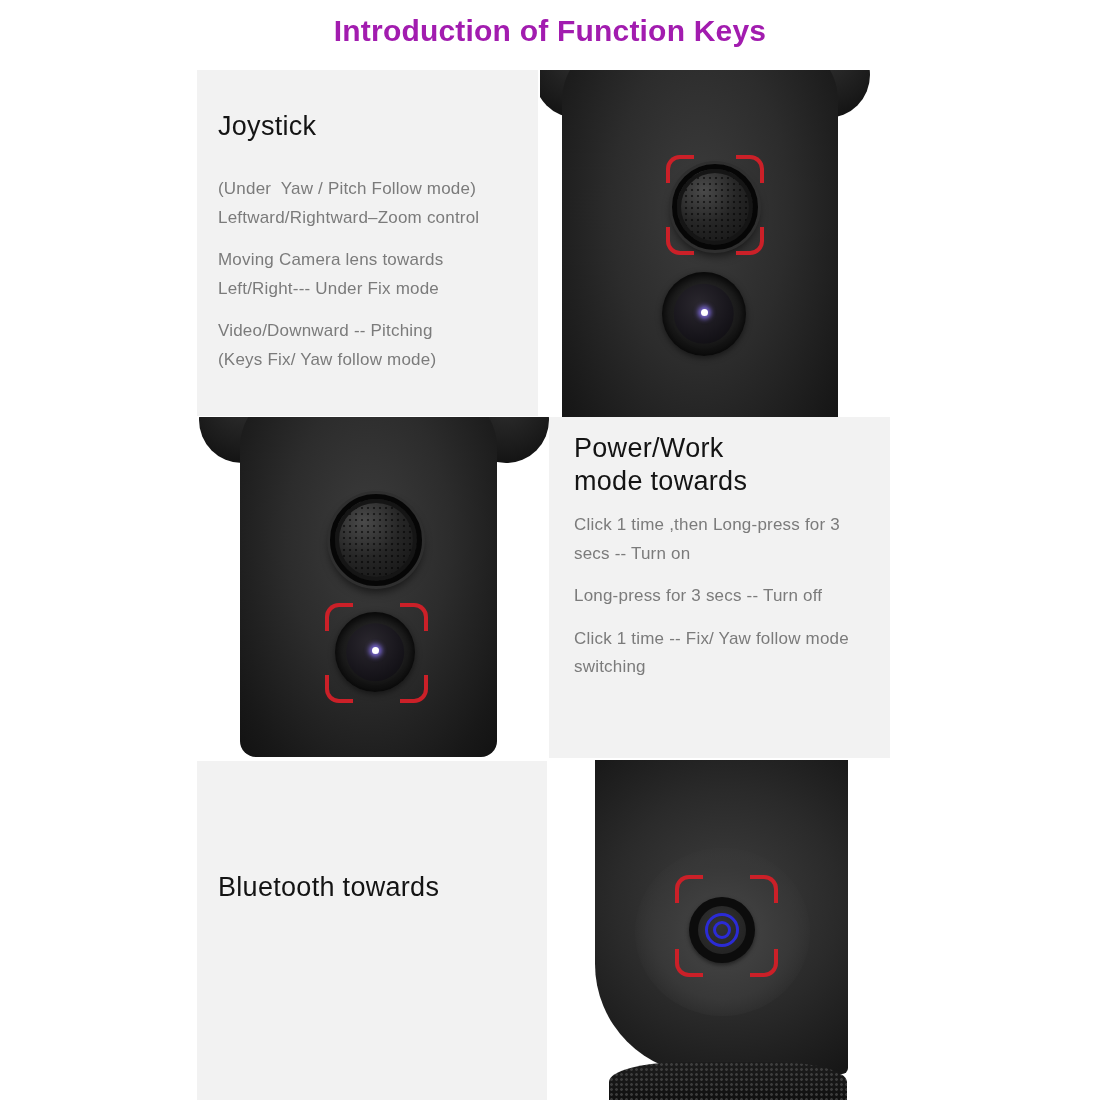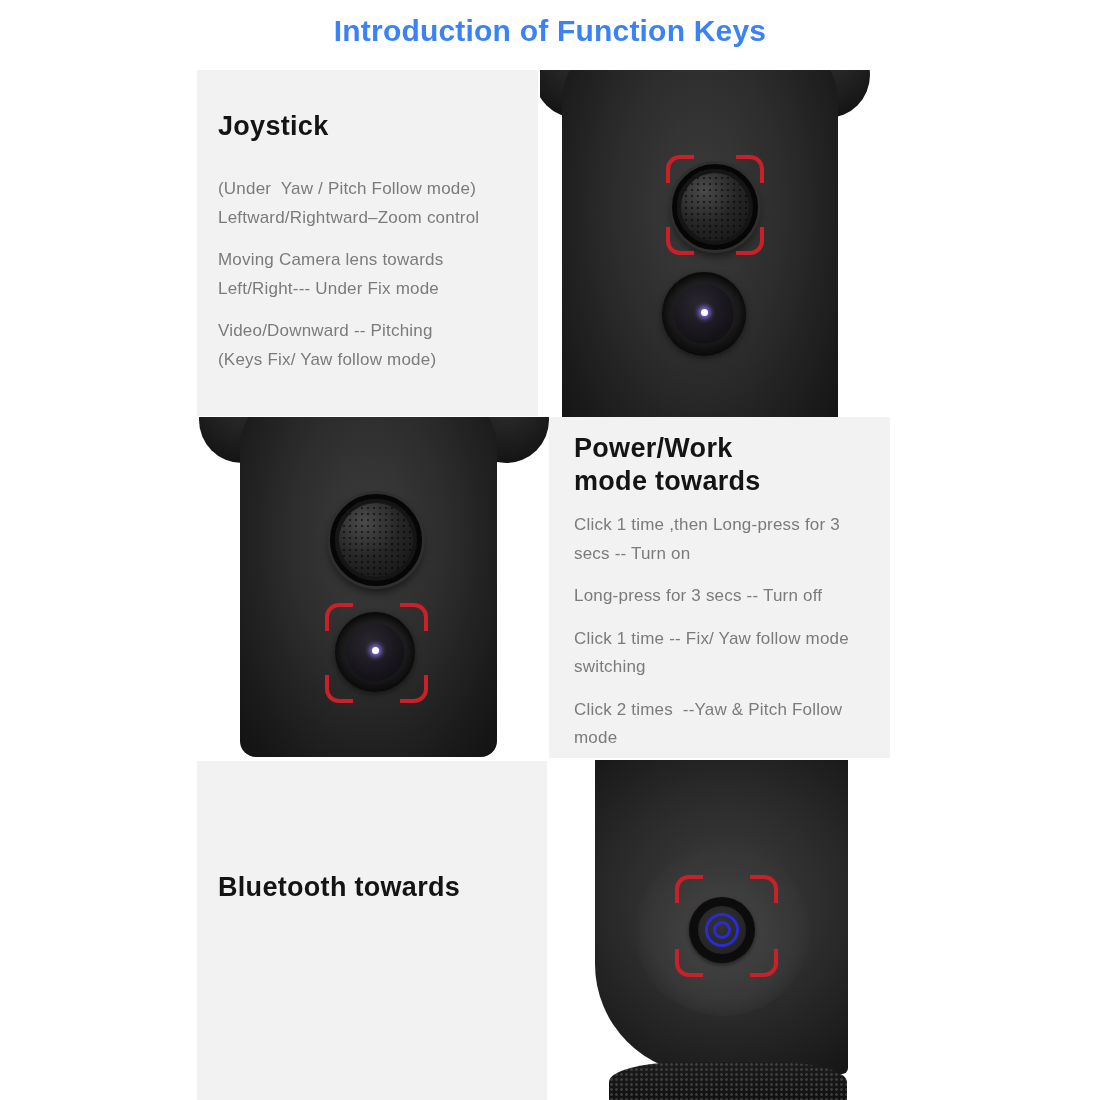--- a/index.html
+++ b/index.html
@@ -1,26 +1,26 @@
 <!DOCTYPE html>
 <html><head>
 <meta charset="utf-8">
 <style>
   html,body{margin:0;padding:0;background:#ffffff;}
   .page{position:relative;width:1100px;height:1100px;background:#ffffff;overflow:hidden;
         font-family:"Liberation Sans", sans-serif;}
   
   .title{position:absolute;left:0;top:14px;width:100%;text-align:center;
-         font-size:30px;font-weight:700;color:#3b82f6;letter-spacing:.2px;}
+         font-size:30px;font-weight:700;color:#a21caf;letter-spacing:.2px;}
   
   .panel{position:absolute;background:#f2f2f2;box-sizing:border-box;}
   #panel-joystick{left:197px;top:70px;width:341px;height:346px;padding:40px 18px 0 21px;}
   #panel-power{left:549px;top:417px;width:341px;height:341px;padding:15px 14px 0 25px;}
   #panel-bluetooth{left:197px;top:761px;width:350px;height:339px;padding:110px 18px 0 21px;}
-  .panel h2{margin:0;font-size:27px;line-height:33px;font-weight:700;color:#141414;letter-spacing:.3px;}
+  .panel h2{margin:0;font-size:27px;line-height:33px;font-weight:400;color:#141414;letter-spacing:.3px;}
   .para{margin:0 0 14px 0;font-size:17px;line-height:28.5px;color:#7b7b7b;letter-spacing:.2px;}
   .ln{display:block;white-space:pre-wrap;}
   #panel-joystick h2{margin-bottom:32px;}
   #panel-power h2.h-first{margin-bottom:0;}
   #panel-power .head-wrap{margin-bottom:13px;}
   #panel-bluetooth h2{margin-bottom:42px;}
   #panel-bluetooth .para{margin-bottom:0;line-height:30px;}
   
   .photo{position:absolute;background:#ffffff;overflow:hidden;}
   #photo-joystick{left:540px;top:70px;width:350px;height:347px;}
@@ -154,24 +154,20 @@
       <span class="ln">Click 1 time ,then Long-press for 3</span>
       <span class="ln">secs -- Turn on</span>
     </p>
     <p class="para">
       <span class="ln">Long-press for 3 secs -- Turn off</span>
     </p>
     <p class="para">
       <span class="ln">Click 1 time -- Fix/ Yaw follow mode</span>
       <span class="ln">switching</span>
     </p>
-    <p class="para">
-      <span class="ln">Click 2 times  --Yaw &amp; Pitch Follow</span>
-      <span class="ln">mode</span>
-    </p>
   </div>
 
   <div class="panel" id="panel-bluetooth">
     <h2>Bluetooth towards</h2>
   </div>
 
   <div class="photo" id="photo-bluetooth">
     <div class="body"></div>
     <div class="bt-zone"></div>
     <div class="bt">

